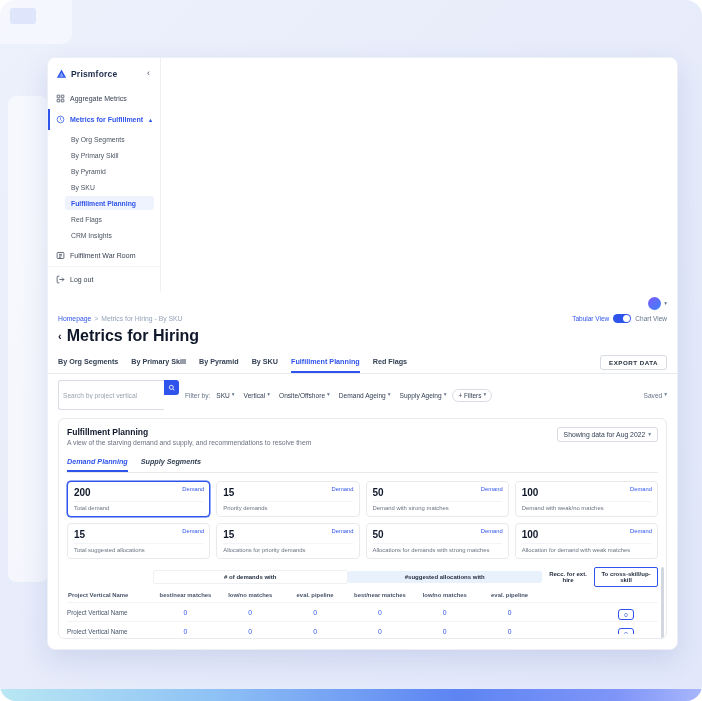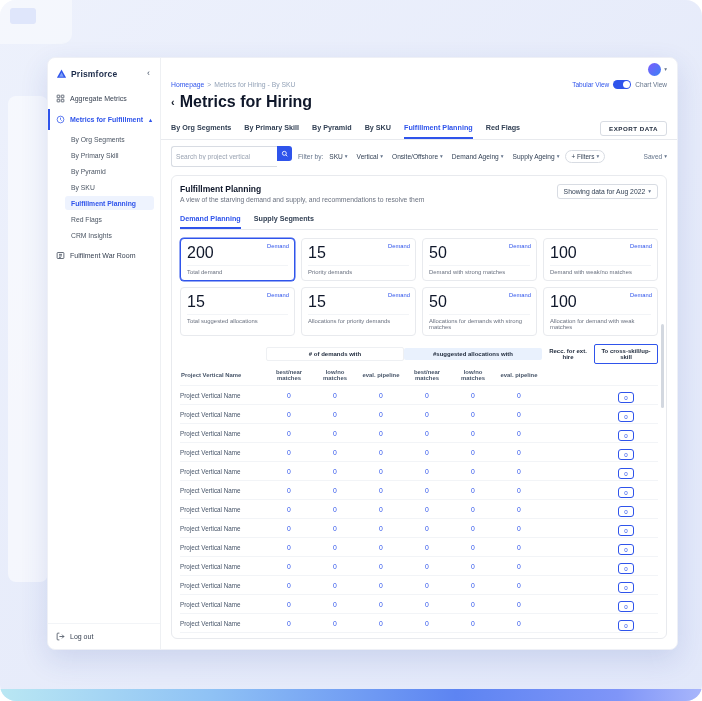--- a/index.html
+++ b/index.html
@@ -14,21 +14,21 @@
   }
   *{box-sizing:border-box;margin:0;padding:0;font-family:"Liberation Sans",sans-serif;}
   html,body{width:702px;height:701px;}
   body{background:#fff;}
   .page{position:relative;width:702px;height:701px;background:linear-gradient(135deg,#edf1fc 0%,#e6ebfa 60%,#e2e8fa 100%);border-radius:16px;overflow:hidden;}
   .decor-strip{position:absolute;left:8px;top:96px;width:40px;height:486px;background:rgba(255,255,255,.55);border-radius:8px;}
   .decor-sq1{position:absolute;left:0;top:0;width:72px;height:44px;background:rgba(255,255,255,.45);border-radius:0 0 10px 0;}
   .decor-sq2{position:absolute;left:10px;top:8px;width:26px;height:16px;background:rgba(183,199,245,.35);border-radius:3px;}
   .bottomband{position:absolute;left:0;right:0;bottom:0;height:12px;background:linear-gradient(90deg,#b9e7f3 0%,#8fc2f5 30%,#5d84f2 65%,#7f95f8 88%,#a8b6fb 100%);}
 
-  .window{position:absolute;left:47px;top:57px;width:631px;height:593px;background:#fff;border-radius:8px;border:1px solid #eef0f6;box-shadow:0 10px 28px rgba(40,70,160,.14);display:flex;overflow:hidden;}
+  .window{position:absolute;left:47px;top:57px;width:631px;height:593px;background:#fff;border-radius:8px;border:1px solid #eef0f6;box-shadow:0 10px 28px rgba(40,70,160,.14);display:flex;overflow:hidden;flex-direction:column;}
 
   
   .sidebar{width:113px;min-width:113px;border-right:1px solid #eef0f3;display:flex;flex-direction:column;padding:6px 0 0;}
   .brand-row{display:flex;align-items:center;gap:4px;padding:4px 8px 9px;}
   .logo-icon{width:11px;height:11px;display:inline-flex;}
   .logo-icon svg{width:11px;height:11px;}
   .brand-name{font-size:8.5px;font-weight:bold;color:#1c2b4a;letter-spacing:.2px;}
   .collapse{margin-left:auto;color:#475569;font-size:9px;line-height:1;cursor:pointer;padding:0 2px;}
   .nav{display:flex;flex-direction:column;}
   .nav-item{display:flex;align-items:center;gap:5px;padding:6px 8px;font-size:7px;color:#374151;cursor:pointer;}
@@ -62,45 +62,45 @@
   h1{font-size:16px;color:var(--txt);}
 
   .tabbar{display:flex;align-items:center;border-bottom:1px solid var(--border);padding:0 10px;}
   .main-tabs{display:flex;gap:13px;}
   .tab{font-size:7.2px;font-weight:bold;color:var(--txt-mid);padding:6px 0 5px;border-bottom:2px solid transparent;cursor:pointer;white-space:nowrap;}
   .tab.active{color:var(--primary);border-bottom-color:var(--primary);}
   .export{margin-left:auto;font-size:6.2px;font-weight:bold;letter-spacing:.5px;color:#1e293b;background:#fff;border:1px solid #d8dce3;border-radius:3px;padding:3px 8px;cursor:pointer;white-space:nowrap;}
 
   .filterbar{display:flex;align-items:center;gap:6px;padding:6px 10px;white-space:nowrap;overflow:hidden;}
   .search{display:flex;flex:none;}
-  .search input{width:106px;height:21px;font-size:6.6px;border:1px solid #d8dce3;border-right:none;border-radius:3px 0 0 3px;padding:8px 4px;color:var(--txt-mid);outline:none;}
+  .search input{width:106px;height:30px;font-size:6.6px;border:1px solid #d8dce3;border-right:none;border-radius:3px 0 0 3px;padding:8px 4px;color:var(--txt-mid);outline:none;}
   .search input::placeholder{color:#9aa3b2;}
   .searchbtn{width:15px;height:15px;background:var(--primary);border:none;border-radius:0 3px 3px 0;display:flex;align-items:center;justify-content:center;cursor:pointer;}
   .searchbtn svg{width:8px;height:8px;}
   .filterby{font-size:6.6px;color:#64748b;}
   .filter-dropdowns{display:flex;gap:9px;}
   .dd{display:flex;align-items:center;gap:2px;font-size:6.6px;color:var(--txt-mid);cursor:pointer;}
   .caret{font-size:5.5px;color:#64748b;line-height:1;}
   .morefilters{display:flex;align-items:center;gap:2px;border:1px solid #d8dce3;border-radius:8px;padding:2px 5px;font-size:6.4px;color:var(--txt-mid);cursor:pointer;}
   .saved{margin-left:auto;display:flex;align-items:center;gap:2px;font-size:6.6px;color:#64748b;cursor:pointer;}
 
   
   .panel{margin:2px 10px 10px;border:1px solid var(--border);border-radius:6px;padding:8px 8px 4px;display:flex;flex-direction:column;overflow:hidden;flex:1;position:relative;}
   .panel-head{display:flex;justify-content:space-between;align-items:flex-start;}
   h2{font-size:8.5px;color:var(--txt);margin-bottom:2px;}
   .panel-sub{font-size:6.8px;color:var(--txt-gray);}
   .period{display:flex;align-items:center;gap:3px;border:1px solid #d8dce3;border-radius:3px;padding:3px 6px;font-size:6.8px;color:var(--txt-mid);cursor:pointer;flex:none;}
   .ptabs{display:flex;gap:13px;border-bottom:1px solid var(--border);margin-top:6px;}
-  .ptab{font-size:7.2px;font-weight:bold;color:var(--txt-mid);padding:5px 0 4px;border-bottom:2px solid transparent;cursor:pointer;}
+  .ptab{font-size:7.2px;font-weight:bold;color:var(--txt-mid);padding:5px 0 4px;border-bottom:2px solid transparent;cursor:pointer;font-style:italic;}
   .ptab.active{color:var(--primary);border-bottom-color:var(--primary);}
 
   .metrics{display:grid;grid-template-columns:repeat(4,1fr);gap:6px;margin:8px 0 6px;}
   .mcard{border:1px solid var(--border);border-radius:4px;padding:5px 6px 5px;position:relative;background:#fff;}
   .mcard.hl{border-color:var(--primary);box-shadow:0 0 0 .5px var(--primary);}
-  .mval{font-size:16px;font-weight:normal;color:var(--txt);}
+  .mval{font-size:10px;font-weight:bold;color:var(--txt);}
   .mlabel{font-size:5.9px;color:var(--txt-gray);margin-top:3px;border-top:1px solid var(--border-lt);padding-top:3px;}
   .mbadge{position:absolute;top:4px;right:5px;font-size:5.8px;color:var(--primary);}
 
   .table{flex:1;display:flex;flex-direction:column;overflow:hidden;margin-top:2px;}
   .tgrid{display:grid;grid-template-columns:86px repeat(6,1fr) 52px 64px;align-items:center;}
   .g{font-size:6px;font-weight:bold;color:#1e293b;text-align:center;padding:3px 2px;}
   .g1{grid-column:2/5;border:1px solid #eef0f3;border-radius:2px;}
   .g2{grid-column:5/8;background:#e9f1fd;border-radius:2px;}
   .g3{grid-column:8/9;padding:3px 1px;}
   .g4{grid-column:9/10;border:1px solid var(--primary);border-radius:2px;}

